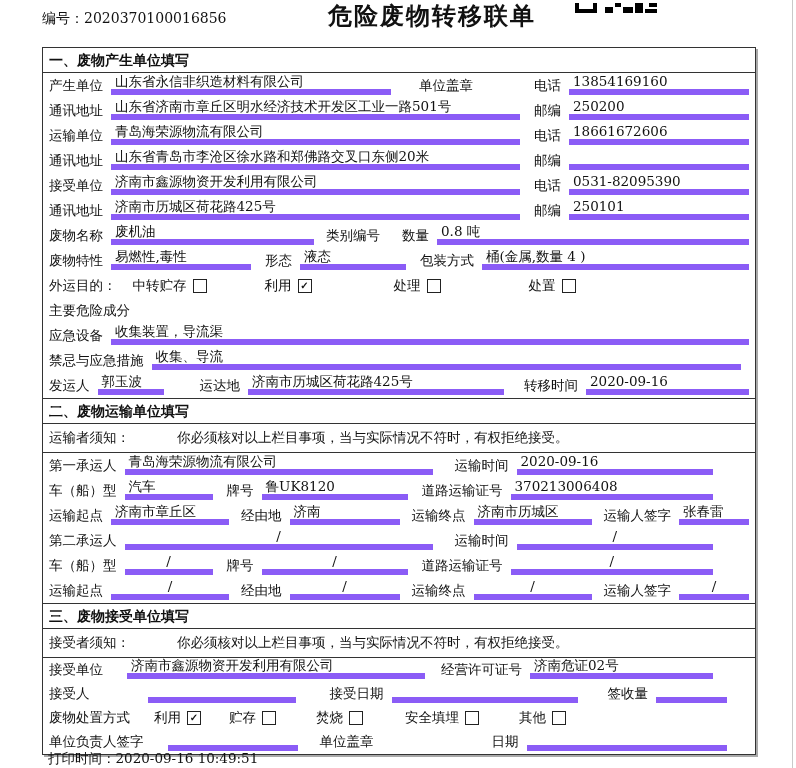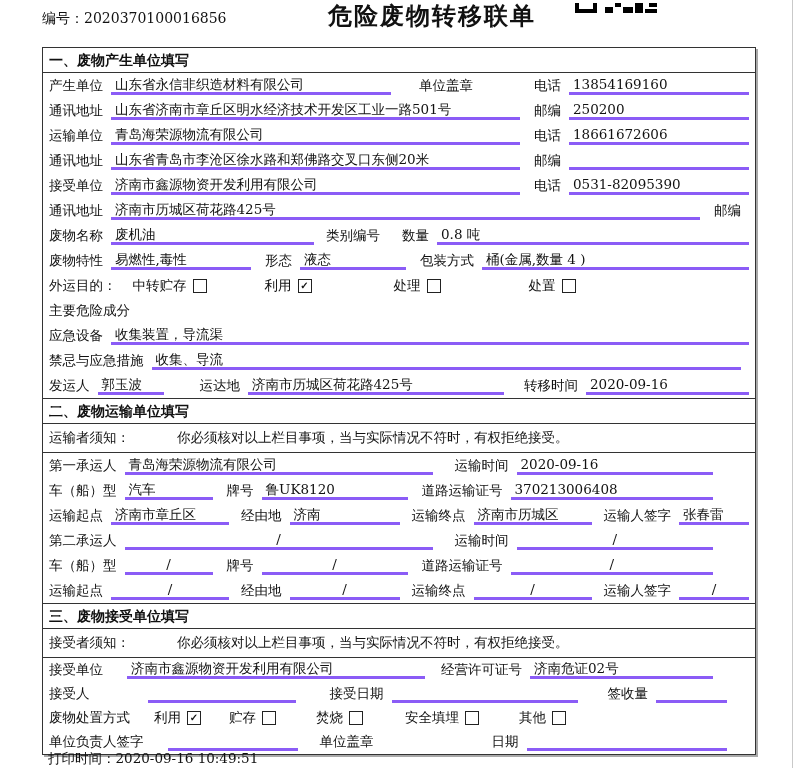--- a/index.html
+++ b/index.html
@@ -26,21 +26,21 @@
     height:28px;display:flex;align-items:center;padding:0 6px;
     border-bottom:1.5px solid #333;white-space:nowrap;gap:47px;
   }
   .row{
     height:25px;display:flex;align-items:flex-end;
     padding:0 6px 3px 6px;box-sizing:border-box;white-space:nowrap;
   }
   .row.h24{height:24px;}
   .lbl{white-space:nowrap;margin-right:8px;flex:0 0 auto;}
   .fld{
-    border-bottom:3px solid #8b5cf6;padding:0 4px;min-width:20px;
+    border-bottom:6px solid #8b5cf6;padding:0 4px;min-width:20px;
     white-space:nowrap;overflow:hidden;flex:0 0 auto;line-height:16px;
   }
   .fld.grow{flex:1 1 auto;}
   .ctr{text-align:center;}
   .rcol{margin-left:auto;margin-right:8px;}
   .cbg{display:inline-flex;align-items:center;flex:0 0 auto;}
   .cb{
     display:inline-block;width:12px;height:12px;border:1px solid #222;
     font-size:10px;line-height:12px;text-align:center;font-weight:bold;
     margin-left:6px;margin-bottom:1px;
@@ -104,20 +104,21 @@
     <span class="lbl">接受单位</span>
     <span class="fld grow">济南市鑫源物资开发利用有限公司</span>
     <span class="lbl" style="margin-left:14px">电话</span>
     <span class="fld" style="width:172px">0531-82095390</span>
   </div>
 
   <div class="row">
     <span class="lbl">通讯地址</span>
     <span class="fld grow">济南市历城区荷花路425号</span>
     <span class="lbl" style="margin-left:14px">邮编</span>
+    <span class="fld" style="width:172px">250101</span>
   </div>
 
   <div class="row">
     <span class="lbl">废物名称</span>
     <span class="fld" style="width:195px">废机油</span>
     <span class="lbl" style="margin-left:12px">类别编号</span>
     <span class="lbl" style="margin-left:14px">数量</span>
     <span class="fld grow">0.8 吨</span>
   </div>
 

